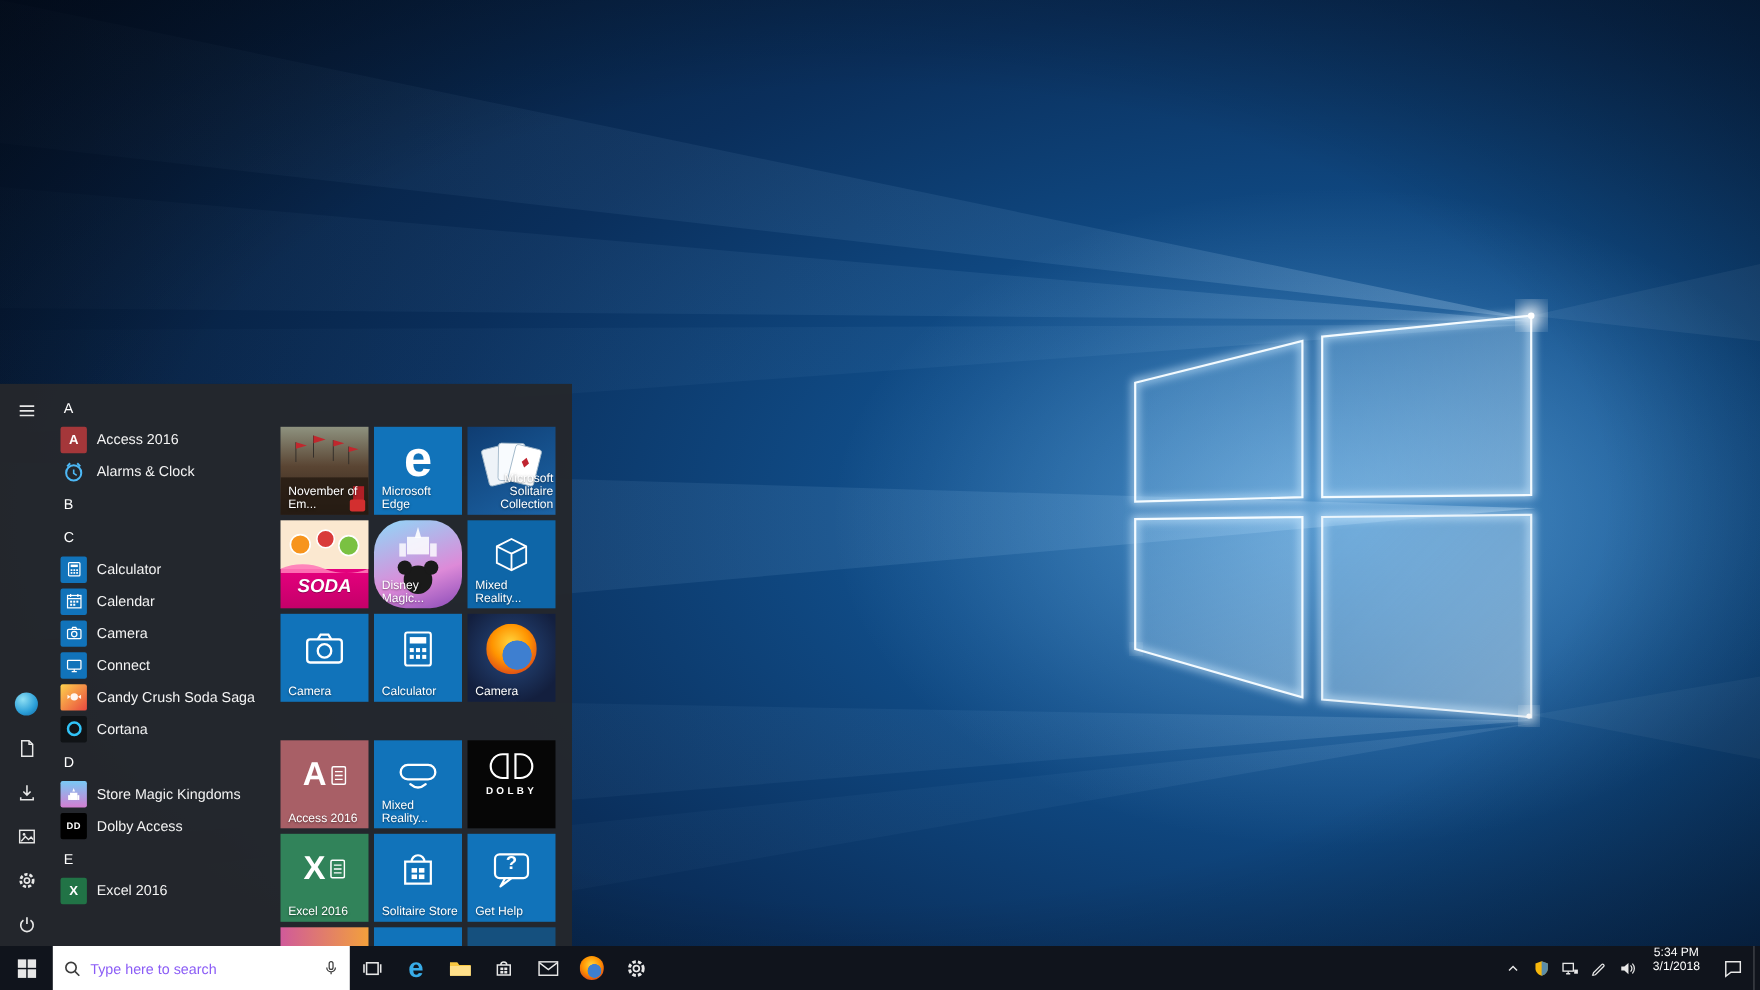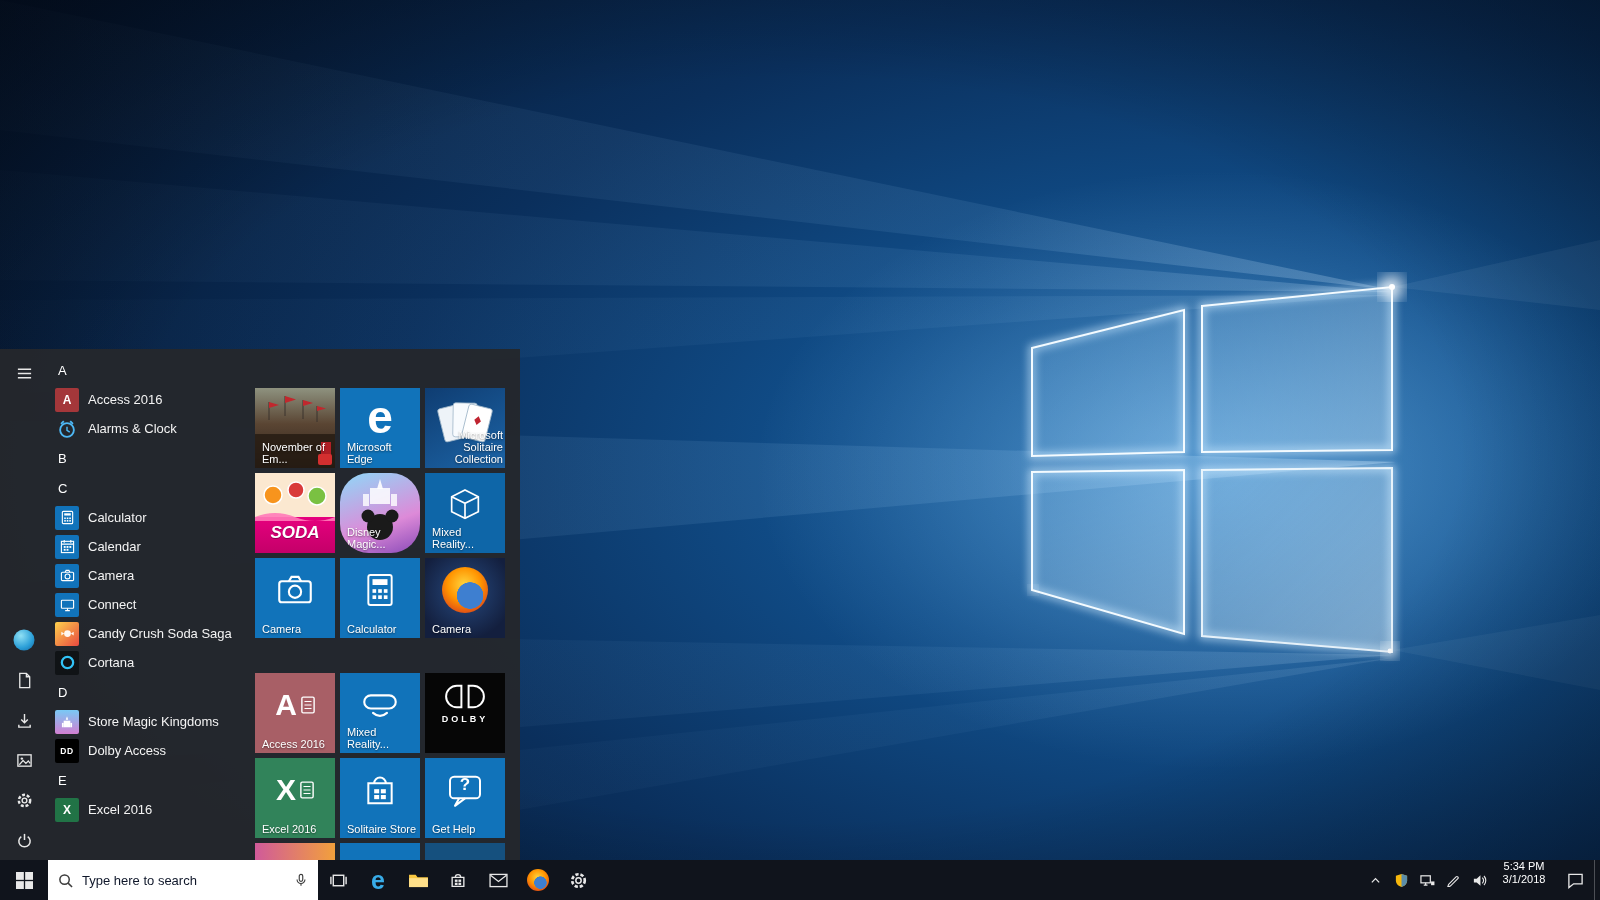--- a/index.html
+++ b/index.html
@@ -71,21 +71,21 @@
   .march-badge{position:absolute;right:3px;bottom:3px;width:14px;height:11px;background:#d32f2f;border-radius:2px;}
 
   
   .taskbar{position:absolute;left:0;right:0;bottom:0;height:40px;background:#10141c;z-index:10;
     display:flex;align-items:center;}
   .tb-btn{width:40px;height:40px;display:flex;align-items:center;justify-content:center;
     background:none;border:none;padding:0;cursor:pointer;}
   .tb-start{width:48px;}
   .tb-search{width:270px;height:40px;background:#ffffff;display:flex;align-items:center;
     padding:0 10px;gap:9px;cursor:text;}
-  .tb-search-text{flex:1;font-size:13px;color:#0f172a;white-space:nowrap;overflow:hidden;}
+  .tb-search-text{flex:1;font-size:13px;color:#8b5cf6;white-space:nowrap;overflow:hidden;}
   .edge-tb{font-size:25px;font-weight:bold;color:#38ace8;line-height:1;}
   .tray{margin-left:auto;display:flex;align-items:center;height:100%;}
   .tray-btn{width:26px;height:40px;display:flex;align-items:center;justify-content:center;
     background:none;border:none;padding:0;cursor:pointer;}
   .tray-clock{width:64px;height:40px;display:flex;flex-direction:column;align-items:center;
     justify-content:flex-start;cursor:pointer;}
   .tray-clock span{font-size:11px;line-height:13px;color:#fff;}
   .show-desktop{width:6px;height:40px;border-left:1px solid rgba(255,255,255,.25);cursor:pointer;}
 </style>
 </head>

